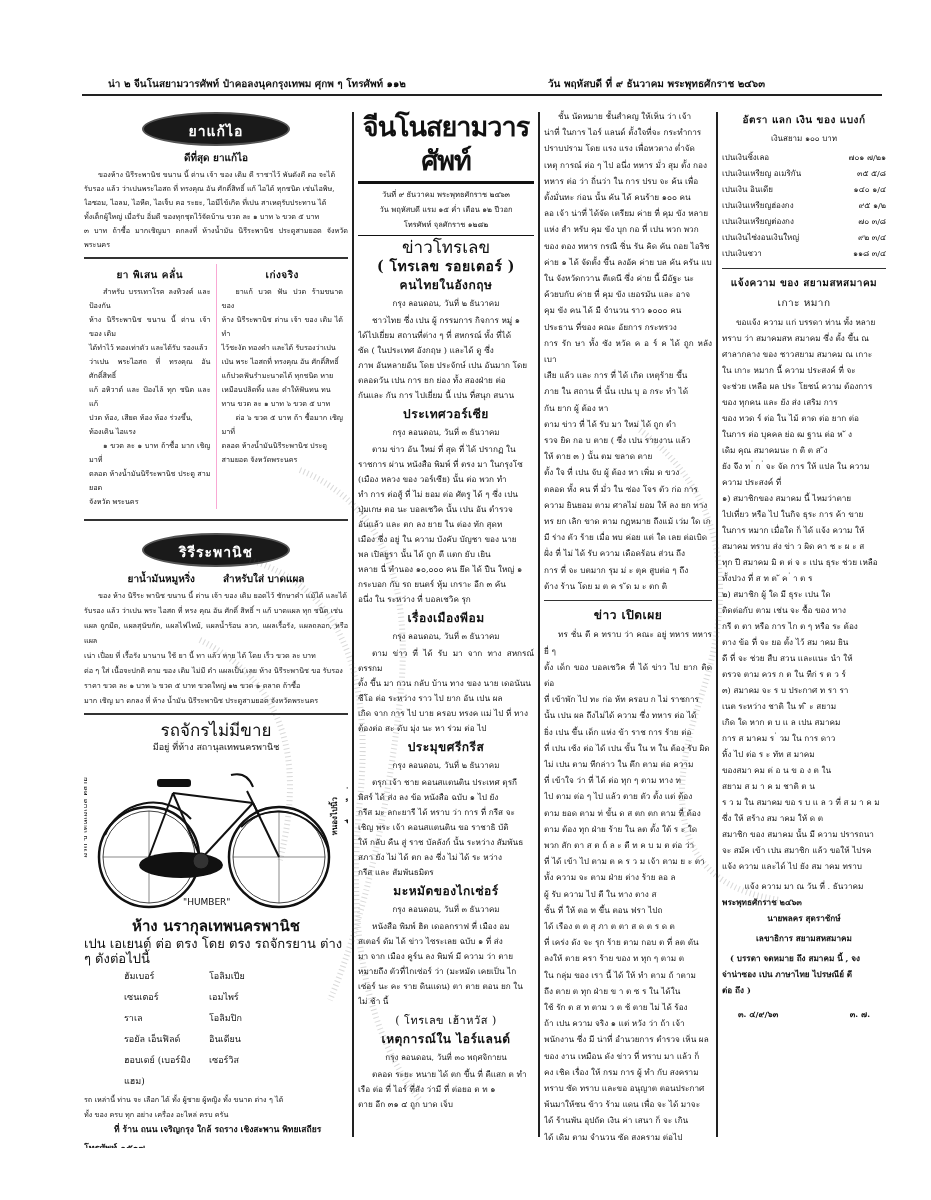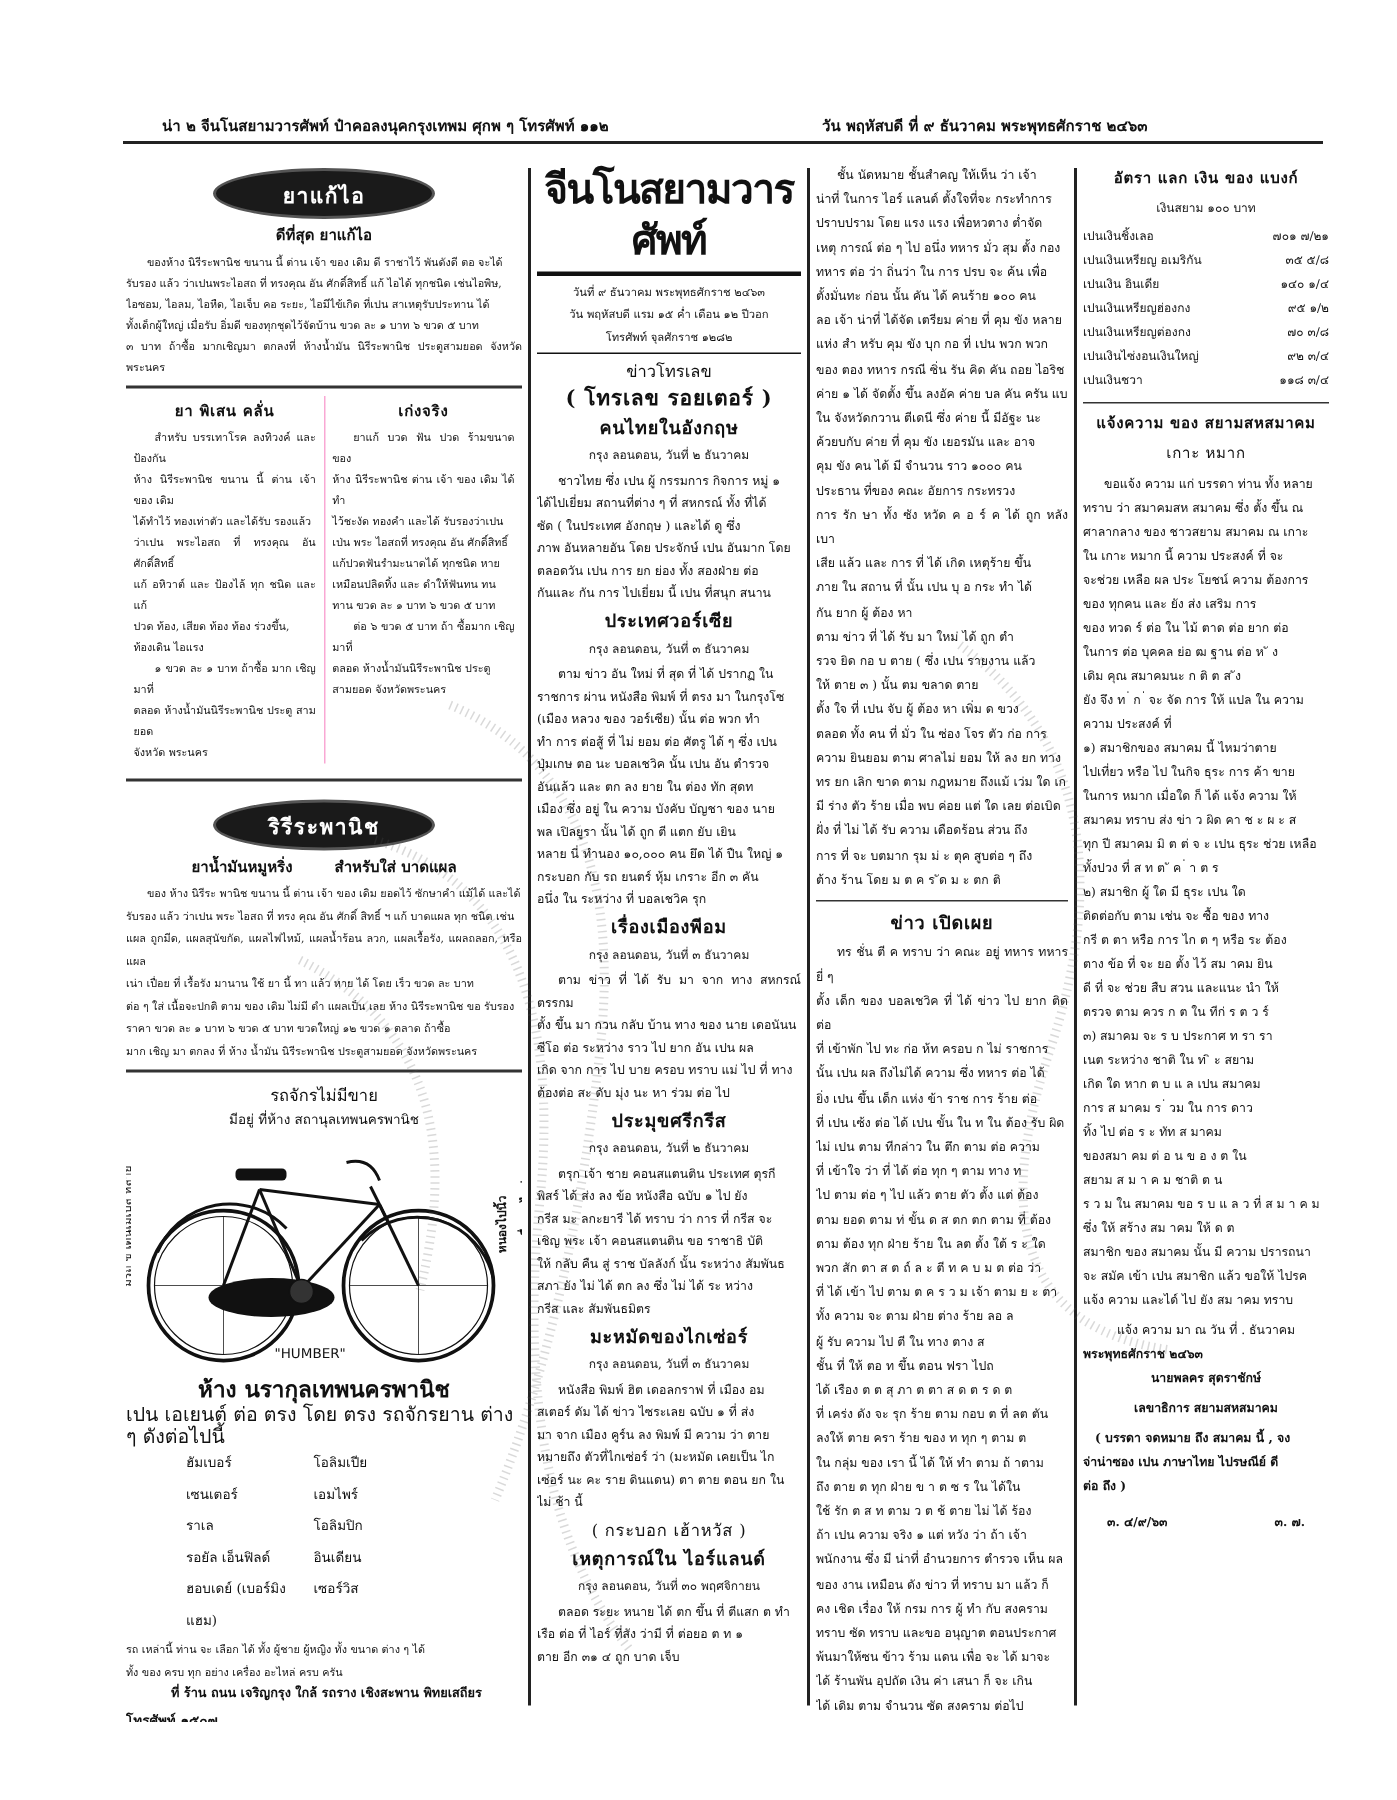--- a/index.html
+++ b/index.html
@@ -8,21 +8,21 @@
   .page { position: absolute; left: 0; top: 0; width: 831px; height: 1200px; }
   .hdr { position: absolute; left: 100px; top: 70px; width: 790px; height: 22px; font-size: 10px; font-weight: bold; white-space: nowrap; }
   .hdr .l { position: absolute; left: 8px; top: 6px; }
   .hdr .r { position: absolute; left: 448px; top: 6px; }
   .hdr-rule { position: absolute; left: 82px; top: 94px; width: 800px; height: 2px; background: #222; }
   .vrule { position: absolute; width: 2px; background: #222; }
   .col { position: absolute; font-size: 8.2px; line-height: 15px; overflow: hidden; }
   .col p { text-indent: 14px; text-align: justify; }
   .col .c { text-align: center; text-indent: 0; }
   .hl { text-align: center; font-size: 12px; font-weight: bold; margin: 4px 0 3px; letter-spacing: 0.5px; }
-  .hl-big { text-align: center; font-size: 11px; margin: 4px 0 2px; }
+  .hl-big { text-align: center; font-size: 17px; margin: 4px 0 2px; }
   .dateline { text-align: center; font-size: 8px; margin-bottom: 2px; }
   .banner { margin: 4px auto 4px; width: 148px; height: 34px; border-radius: 50%; background: #1a1a1a; color: #fff; font-weight: bold; text-align: center; line-height: 34px; font-size: 14px; letter-spacing: 1px; border: 2px solid #555; }
   .masthead { font-family: "DejaVu Sans", sans-serif; font-weight: bold; font-size: 27px; letter-spacing: -1px; text-align: center; line-height: 34px; }
   .mh-rule { height: 3px; background: #111; margin: 3px 0; }
   .mh-rule.thin { height: 1px; }
   .hr { height: 1px; background: #333; margin: 4px 0; }
   .hr2 { height: 2px; background: #333; margin: 5px 0; }
   .twocol { display: flex; gap: 0; }
   .twocol > div { flex: 1; padding: 0 5px; }
   .twocol > div + div { border-left: 1px solid #f9a8d4; }
@@ -210,21 +210,21 @@
         <p style="text-indent:0">กระบอก กับ รถ ยนตร์ หุ้ม เกราะ อีก ๓ คัน</p>
         <p style="text-indent:0">อนึ่ง ใน ระหว่าง ที่ บอลเชวิค รุก</p>
     </div>
 
     <div class="hl">เรื่องเมืองพีอม</div>
     <div class="dateline">กรุง ลอนดอน, วันที่ ๓ ธันวาคม</div>
     <div>
       <p>ตาม ข่าว ที่ ได้ รับ มา จาก ทาง สหกรณ์ ตรรกม</p>
         <p style="text-indent:0">ตั้ง ขึ้น มา กวน กลับ บ้าน ทาง ของ นาย เดอนันน</p>
         <p style="text-indent:0">ซีโอ ต่อ ระหว่าง ราว ไป ยาก  อัน เปน ผล</p>
-        <p style="text-indent:0">เกิด จาก การ ไป บาย ครอบ ทราบ แม่ ไป ที่ ทาง</p>
+        <p style="text-indent:0">เกิด จาก การ ไป บาย ครอบ ทรงค แม่ ไป ที่ ทาง</p>
         <p style="text-indent:0">ต้องต่อ สะ ดับ มุ่ง นะ หา ร่วม ต่อ ไป</p>
     </div>
 
     <div class="hl">ประมุขศรีกรีส</div>
     <div class="dateline">กรุง ลอนดอน, วันที่ ๒ ธันวาคม</div>
     <div>
       <p>ตรุก  เจ้า ชาย คอนสแตนติน ประเทศ ตุรกี</p>
         <p style="text-indent:0">พิสร์ ได้ ส่ง ลง ข้อ หนังสือ ฉบับ ๑ ไป ยัง</p>
         <p style="text-indent:0">กรีส มะ ลกะยารี ได้ ทราบ ว่า  การ ที่ กรีส จะ</p>
         <p style="text-indent:0">เชิญ พระ เจ้า คอนสแตนติน ขอ ราชาธิ บัติ</p>
@@ -237,21 +237,21 @@
     <div class="dateline">กรุง ลอนดอน, วันที่ ๓ ธันวาคม</div>
     <div>
       <p>หนังสือ พิมพ์ ฮิต เดอลกราฟ ที่ เมือง อม</p>
         <p style="text-indent:0">สเตอร์ ดัม  ได้ ข่าว ไซระเลย ฉบับ ๑ ที่ ส่ง</p>
         <p style="text-indent:0">มา จาก เมือง คูร์น ลง พิมพ์  มี ความ ว่า ตาย</p>
         <p style="text-indent:0">หมายถึง ตัวที่ไกเซ่อร์ ว่า (มะหมัด เคยเป็น ไก</p>
         <p style="text-indent:0">เซ่อร์ นะ คะ ราย ดินแดน)  ตา ตาย ตอน ยก ใน</p>
         <p style="text-indent:0">ไม่ ช้า นี้</p>
     </div>
 
-    <div class="hl" style="font-size:11px; font-weight:normal;">( กระบอก เฮ้าหวัส )</div>
+    <div class="hl" style="font-size:11px; font-weight:normal;">( โทรเลข เฮ้าหวัส )</div>
     <div class="hl">เหตุการณ์ใน ไอร์แลนด์</div>
     <div class="dateline">กรุง ลอนดอน, วันที่ ๓๐ พฤศจิกายน</div>
     <div>
       <p>ตลอด ระยะ หนาย ได้ ตก ขึ้น ที่ ตีแสก ต ทำ</p>
         <p style="text-indent:0">เรือ ต่อ ที่ ไอร์ ที่สัง ว่ามี ที่ ต่อยอ ต ท ๑</p>
         <p style="text-indent:0">ตาย อีก ๓๑ ๔ ถูก บาด เจ็บ</p>
     </div>
   </div>
 
   <div class="col" style="left:544px; top:108px; width:168px; height:1040px; line-height:16.2px;">

